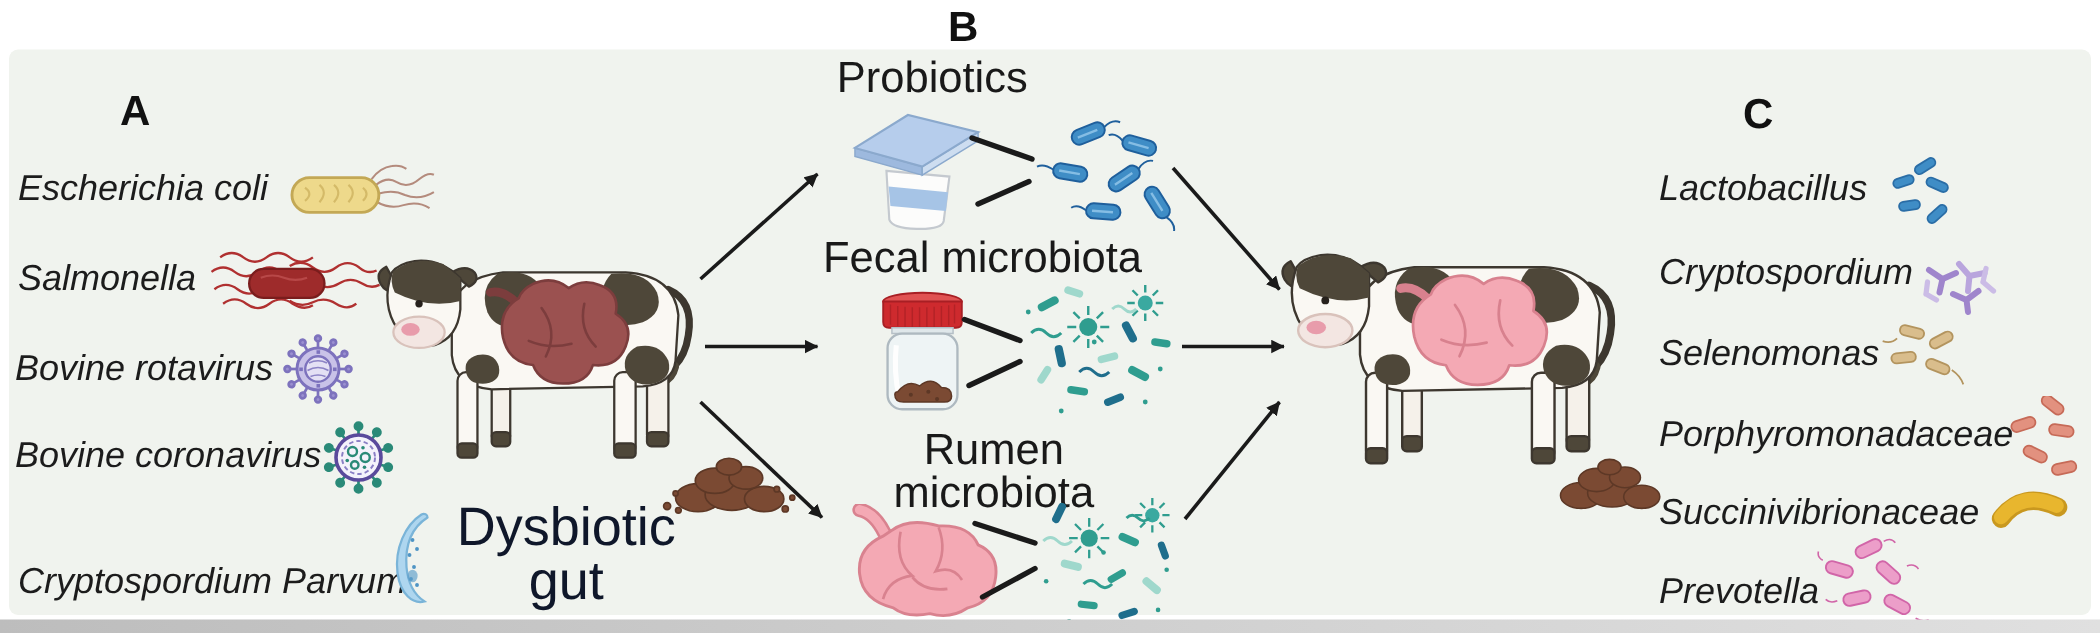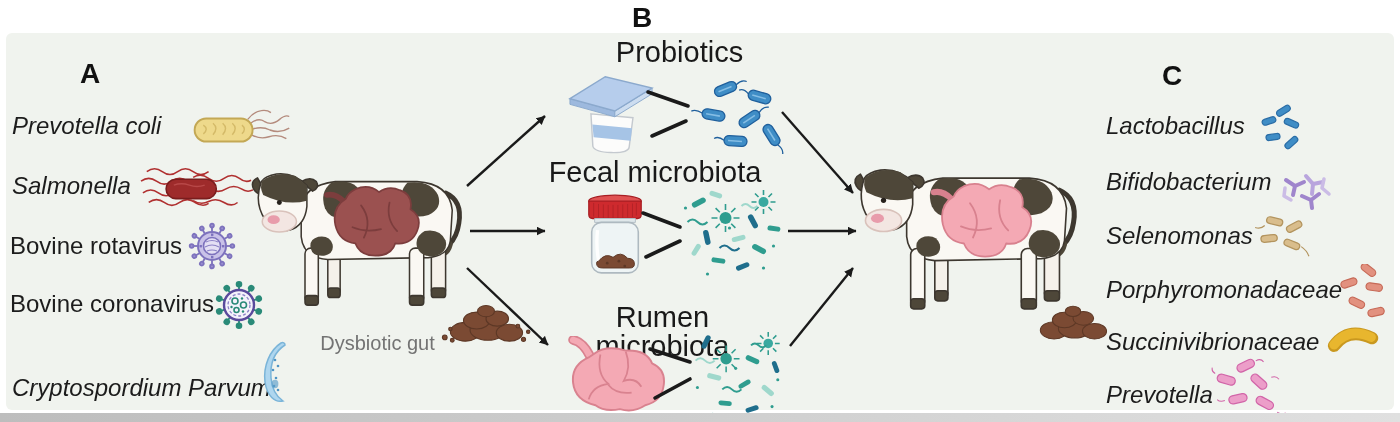--- a/index.html
+++ b/index.html
@@ -10,44 +10,44 @@
   .figure-bg{
     position:absolute;left:6px;top:33px;width:1388px;height:377px;
     background:#f0f3ee;border-radius:6px;
   }
   .bottom-strip{
     position:absolute;left:0;top:413px;width:1400px;height:9px;
     background:linear-gradient(to right,#bdbdbd,#e0e0e0);
   }
   .abs{position:absolute;}
   .abc{font-size:28px;font-weight:700;color:#111;line-height:1;}
-  .taxa{font-size:24px;line-height:1;white-space:nowrap;color:#1c1c1c;}
+  .taxa{font-size:24px;line-height:1;white-space:nowrap;color:#1c1c1c;font-style:italic;}
   .italic{font-style:italic;}
   .treat-title{font-size:29px;line-height:1;text-align:center;color:#191919;}
-  .cow-label{font-size:20px;line-height:1;text-align:center;color:#737373;}
+  .cow-label{font-size:36px;line-height:1;text-align:center;color:#0f172a;}
   .icon svg{display:block;width:100%;height:100%;}
   .arrows{position:absolute;left:0;top:0;pointer-events:none;}
   
   .cow-sick .gut-main{fill:#9b5150;stroke:#7c3d3d;}
   .cow-sick .gut-line{fill:none;stroke:#7c3d3d;}
   .cow-healthy .gut-main{fill:#f4a9b4;stroke:#d8818e;}
   .cow-healthy .gut-line{fill:none;stroke:#d8818e;}
 </style>
 </head>
 <body>
 
 <div class="stage">
 
   <div class="figure-bg"></div>
 
   <div class="abs abc" style="left:632px;top:4px;">B</div>
   <div class="abs abc" style="left:80px;top:60px;">A</div>
   <div class="abs abc" style="left:1162px;top:62px;">C</div>
 
-  <div class="abs taxa italic" style="left:12px;top:114px;">Prevotella coli</div>
+  <div class="abs taxa italic" style="left:12px;top:114px;">Escherichia coli</div>
   <div class="abs taxa italic" style="left:12px;top:174px;text-align:center;">Salmonella</div>
   <div class="abs taxa" style="left:10px;top:234px;">Bovine rotavirus</div>
   <div class="abs taxa" style="left:10px;top:292px;">Bovine coronavirus</div>
   <div class="abs taxa italic" style="left:12px;top:376px;">Cryptospordium Parvum</div>
 
   <div class="abs icon" style="left:188px;top:102px;width:105px;height:56px;">
     <svg viewBox="0 0 105 58">
       <g stroke="#b48b7d" stroke-width="1.4" fill="none">
         <path d="M63,22 q8,-6 14,-2 q8,5 16,-2 q6,-5 10,-3"></path>
         <path d="M65,28 q10,-3 18,1 q10,4 20,-2"></path>
@@ -271,23 +271,23 @@
           <circle cx="90" cy="44" r="2.2"></circle>
         <circle cx="84" cy="30" r="2"></circle>
           <circle cx="12" cy="33" r="1.8"></circle>
           <circle cx="95" cy="36" r="1.8"></circle>
       </g>
     </svg>
   </div>
 
   <div class="abs cow-label" style="left:280px;top:333px;width:195px;">Dysbiotic gut</div>
 
-  <div class="abs treat-title" style="left:607px;top:38px;width:145px;text-align:center;">Probiotics</div>
+  <div class="abs treat-title" style="left:549px;top:38px;width:145px;text-align:center;">Probiotics</div>
   <div class="abs treat-title" style="left:540px;top:158px;width:230px;">Fecal microbiota</div>
-  <div class="abs treat-title" style="left:545px;top:303px;width:235px;">Rumen microbiota</div>
+  <div class="abs treat-title" style="left:545px;top:286px;width:235px;">Rumen microbiota</div>
 
   <div class="abs icon" style="left:567px;top:70px;width:88px;height:84px;">
     <svg viewBox="0 0 92 88">
       <path d="M25,46 L69,50 L65,81 Q64,87 46,86.5 Q29,86 27,80 Z" fill="#fcfcfb" stroke="#c4c9cf" stroke-width="1.5"></path>
       <path d="M26.5,57 L68,61 L66.5,74 L27.8,70.5 Z" fill="#a6c4e6"></path>
       <polygon points="3,30 3,36 50,49 50,43" fill="#9db9de" stroke="#8ba9cd" stroke-width="1"></polygon>
       <polygon points="89,19 89,25 50,49 50,43" fill="#cdddf0" stroke="#8ba9cd" stroke-width="1"></polygon>
       <polygon points="3,30 40,7 89,19 50,43" fill="#b6cdec" stroke="#8ba9cd" stroke-width="1.5"></polygon>
     </svg>
   </div>
@@ -481,21 +481,21 @@
         <ellipse cx="75" cy="37" rx="14" ry="9"></ellipse>
           <ellipse cx="40" cy="24" rx="14" ry="9"></ellipse>
         <ellipse cx="62" cy="22" rx="12" ry="8"></ellipse>
           <ellipse cx="50" cy="14" rx="9" ry="6"></ellipse>
       </g>
     </svg>
   </div>
 
 
   <div class="abs taxa italic" style="left:1106px;top:114px;">Lactobacillus</div>
-  <div class="abs taxa italic" style="left:1106px;top:170px;">Bifidobacterium</div>
+  <div class="abs taxa italic" style="left:1106px;top:170px;">Cryptospordium</div>
   <div class="abs taxa italic" style="left:1106px;top:224px;">Selenomonas</div>
   <div class="abs taxa italic" style="left:1106px;top:278px;">Porphyromonadaceae</div>
   <div class="abs taxa italic" style="left:1106px;top:383px;">Prevotella</div>
   <div class="abs taxa italic" style="left:1106px;top:330px;">Succinivibrionaceae</div>
 
   <div class="abs icon" style="left:1256px;top:104px;width:48px;height:52px;">
     <svg viewBox="0 0 48 52">
       <g fill="#3f8dc6" stroke="#2a6da6" stroke-width="1.2">
         <rect x="20" y="4" width="15" height="6" rx="3" transform="rotate(-32 27 7)"></rect>
         <rect x="6" y="14" width="14" height="6" rx="3" transform="rotate(-18 13 17)"></rect>

